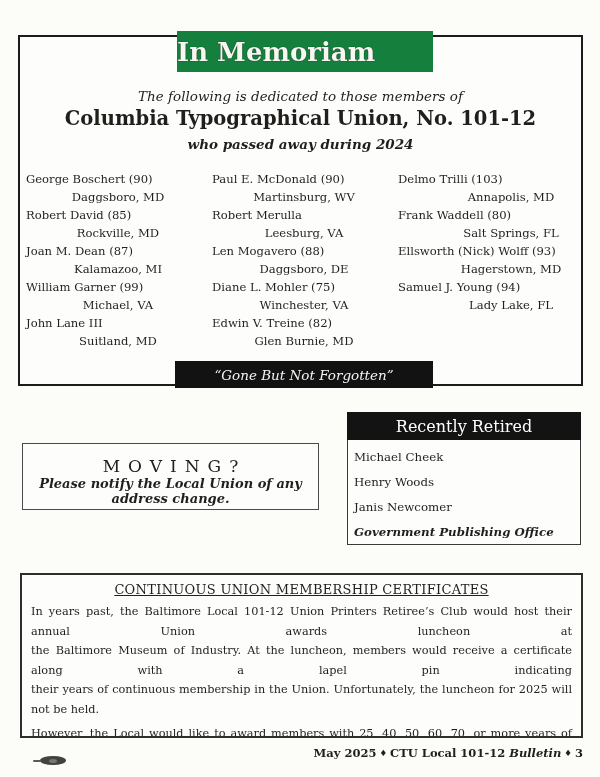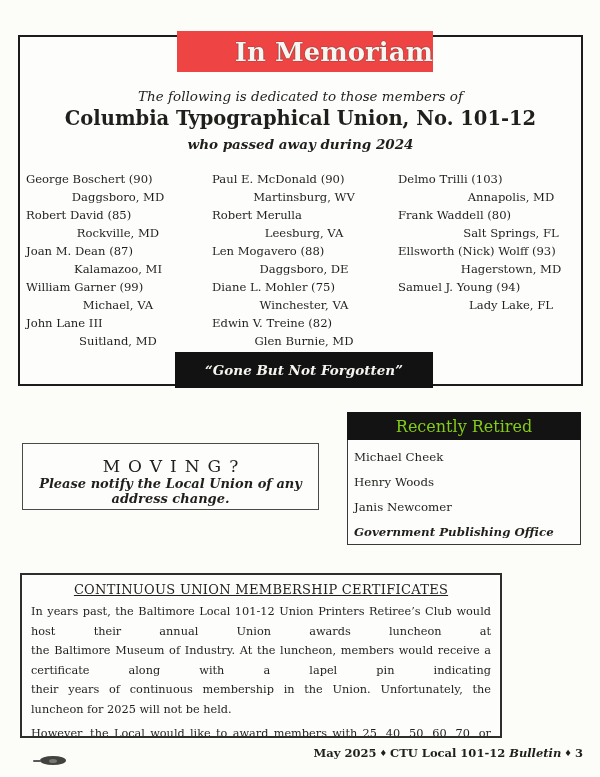--- a/index.html
+++ b/index.html
@@ -15,22 +15,22 @@
   
   .membox {
     position: absolute; left: 18px; top: 35px;
     width: 565px; height: 351px;
     border: 2px solid #1c1c1c;
     background: #fdfdfb;
   }
   .membanner {
     position: absolute; left: 157px; top: -6px;
     width: 256px; height: 41px;
-    background: #ef4444; color: #f7f6f1;
-    display: flex; align-items: center; justify-content: flex-end;
+    background: #15803d; color: #f7f6f1;
+    display: flex; align-items: center; justify-content: flex-start;
     font-size: 26px; font-weight: bold;
     text-shadow: 0 0 1px #000;
   }
   .dedication {
     position: absolute; top: 51px; left: 0; right: 0;
     text-align: center; font-style: italic; font-size: 13.5px;
   }
   .uniontitle {
     position: absolute; top: 70px; left: 0; right: 0;
     text-align: center; font-weight: bold; font-size: 19.5px;
@@ -40,58 +40,58 @@
     text-align: center; font-weight: bold; font-style: italic; font-size: 13.5px;
   }
   .cols { position: absolute; top: 133px; left: 4px; right: 3px; display: flex; }
   .col { width: 186px; flex: 0 0 186px; padding-left: 2px; }
   .col:last-child { flex: 1 1 auto; }
   .mname { font-size: 11.6px; line-height: 18px; white-space: nowrap; }
   .mcity { font-size: 11.6px; line-height: 18px; text-align: center; white-space: nowrap; }
   .col-3 .mcity { padding-left: 46px; }
   .closingbanner {
     position: absolute; left: 155px; bottom: -4px;
-    width: 258px; height: 36px;
+    width: 258px; height: 27px;
     background: #121212; color: #f5f4ef;
     display: flex; align-items: center; justify-content: center;
-    font-style: italic; font-weight: bold; font-size: 13.5px;
+    font-style: italic; font-weight: normal; font-size: 13.5px;
   }
 
   
   .movingbox {
     position: absolute; left: 22px; top: 443px;
     width: 297px; height: 67px;
     border: 1px solid #4a4a48;
     background: #fdfdfb; text-align: center;
   }
   .movingtitle { margin-top: 12px; font-size: 17px; letter-spacing: 8px; padding-left: 8px; }
   .movingnote { font-weight: bold; font-style: italic; font-size: 13px; }
 
   
   .retbanner {
     position: absolute; left: 347px; top: 412px;
     width: 234px; height: 28px;
-    background: #131313; color: #84cc16;
+    background: #131313; color: #ffffff;
     display: flex; align-items: center; justify-content: center;
     font-size: 16px;
   }
   .retlist {
     position: absolute; left: 347px; top: 440px;
     width: 234px; height: 105px;
     border: 1px solid #3a3a38; border-top: none;
     background: #fdfdfb;
     padding: 5px 0 0 6px;
   }
   .ritem { font-size: 11.8px; line-height: 25px; }
   .office { font-weight: bold; font-style: italic; }
 
   
   .certbox {
     position: absolute; left: 20px; top: 573px;
-    width: 482px; height: 165px;
+    width: 563px; height: 165px;
     border: 2px solid #2e2e2c;
     background: #fdfdfb;
     padding: 7px 9px 0;
     overflow: hidden;
   }
   .certtitle {
     text-align: center; font-size: 13px;
     text-decoration: underline; letter-spacing: 0.3px;
     font-weight: normal;
   }

